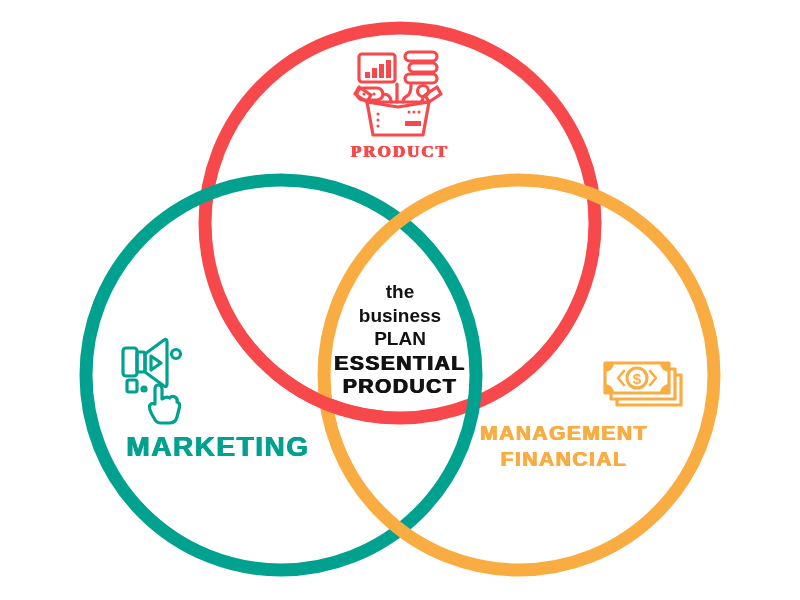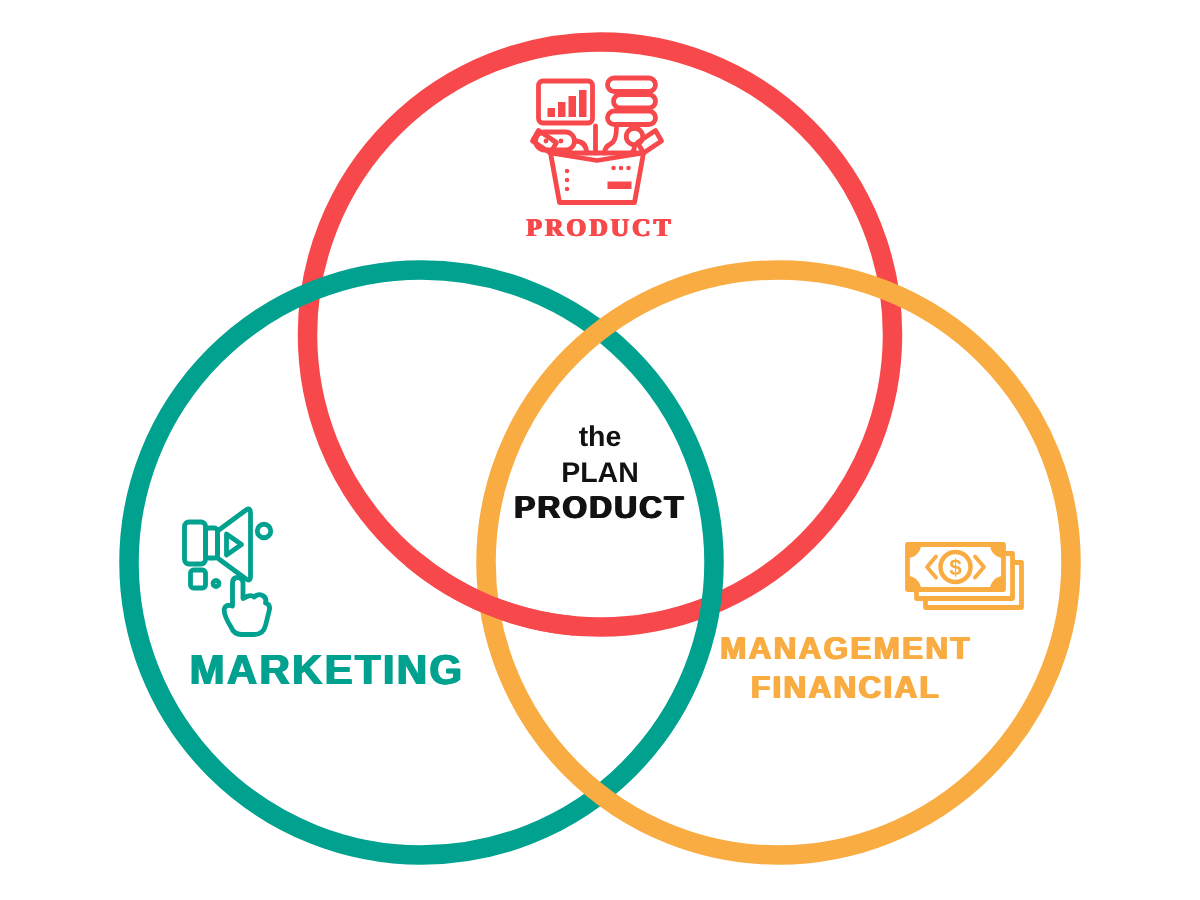--- a/index.html
+++ b/index.html
@@ -103,17 +103,19 @@
 
   <div class="label marketing-label heavy">MARKETING</div>
 
   <div class="label financial-label heavy">
     <div>MANAGEMENT</div>
     <div>FINANCIAL</div>
   </div>
 
   <div class="center-text">
     <div class="ln">the</div>
+    <div class="ln">business</div>
     <div class="ln">PLAN</div>
+    <div class="ln-strong heavy">ESSENTIAL</div>
     <div class="ln-strong heavy">PRODUCT</div>
   </div>
 
 </div>
 
 </body></html>

